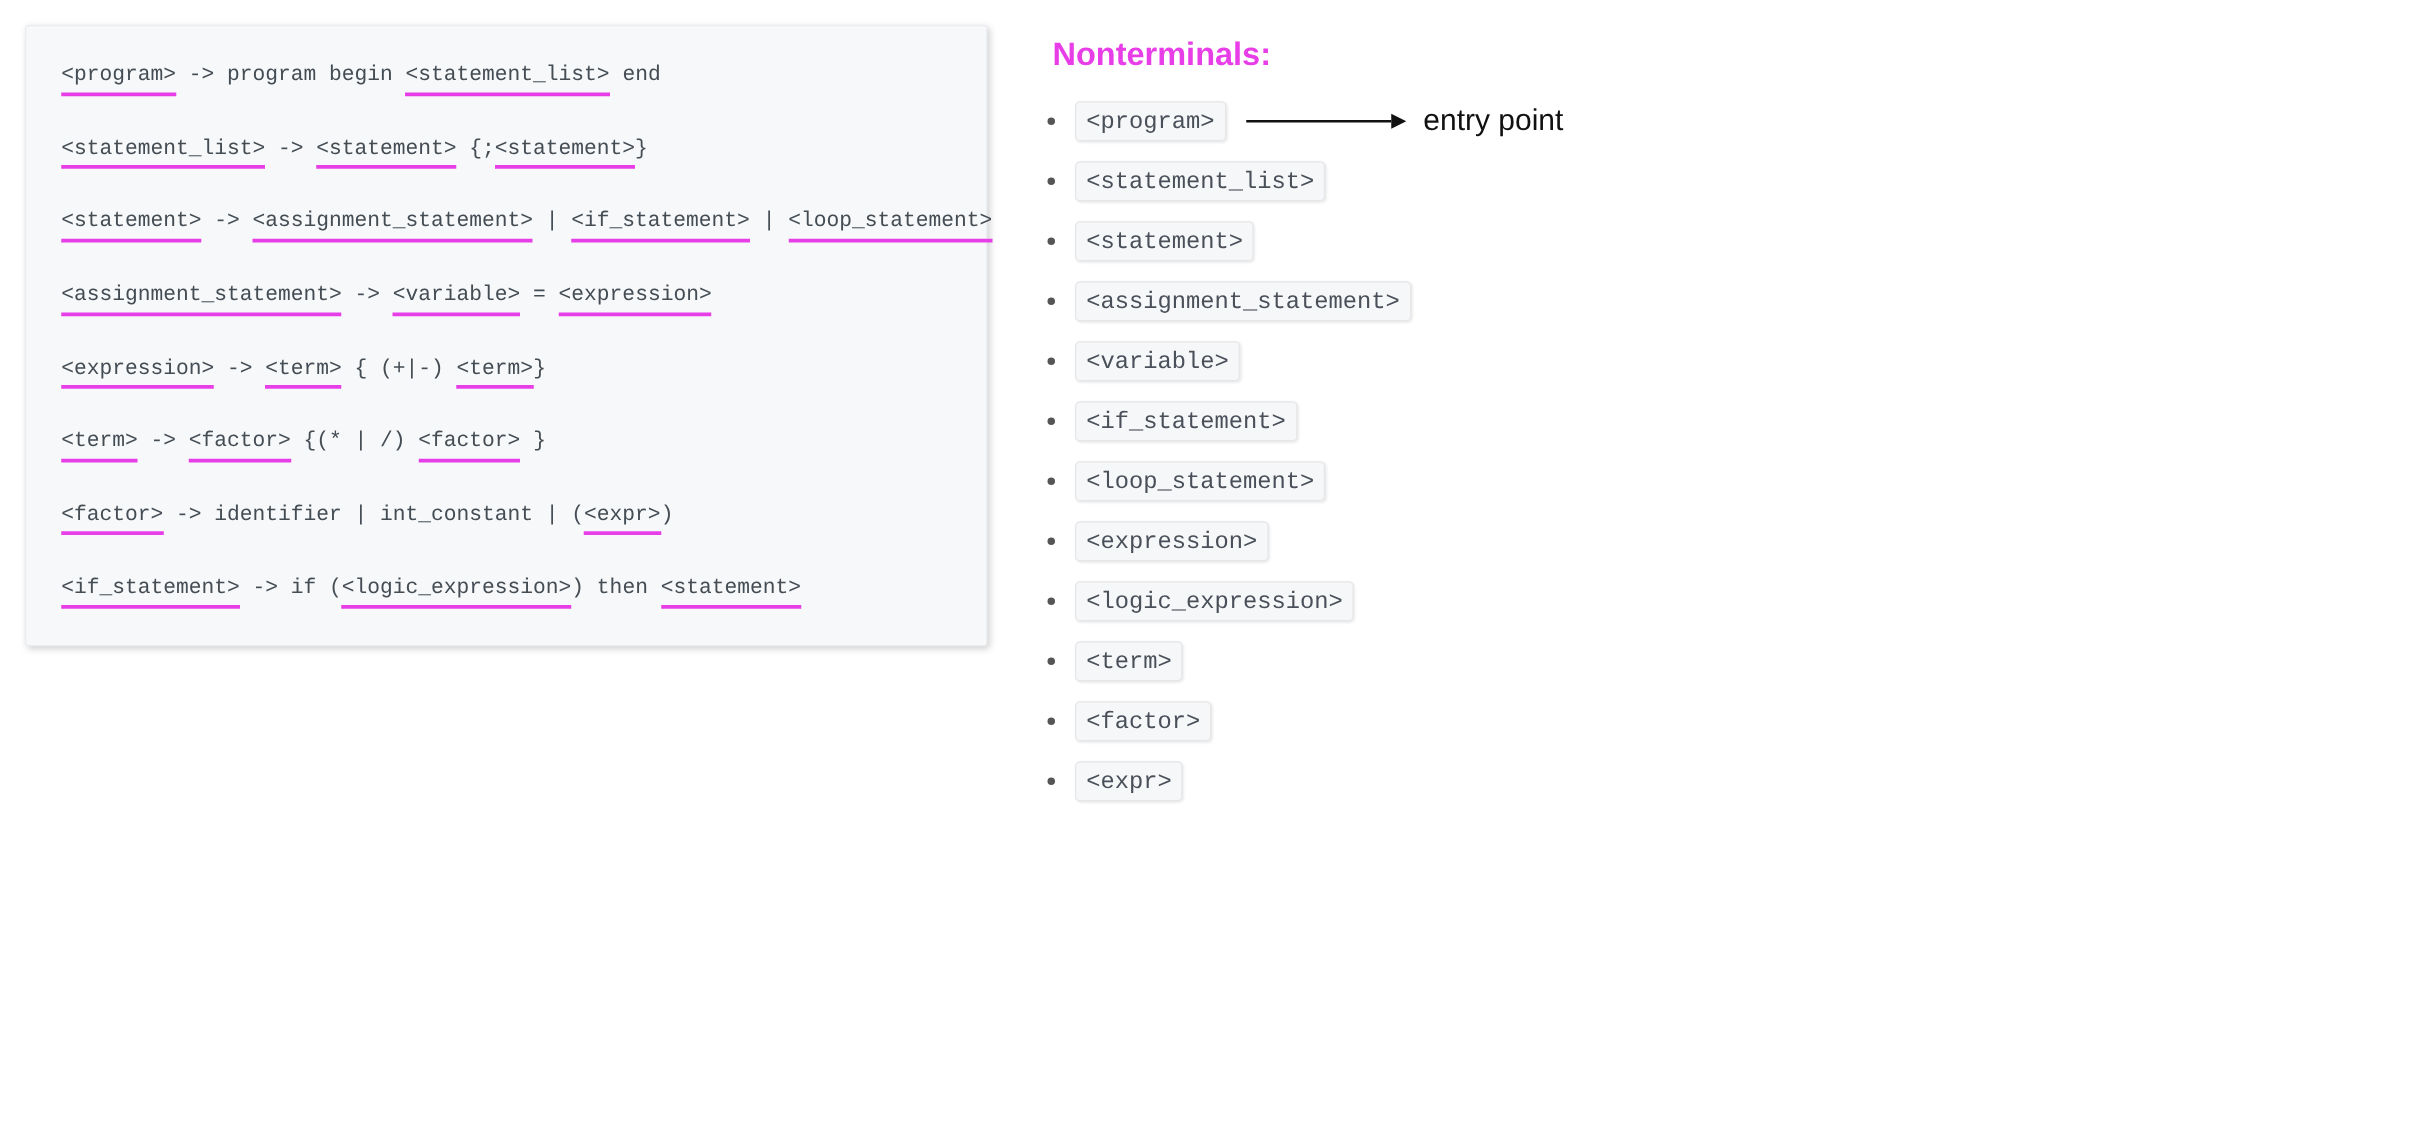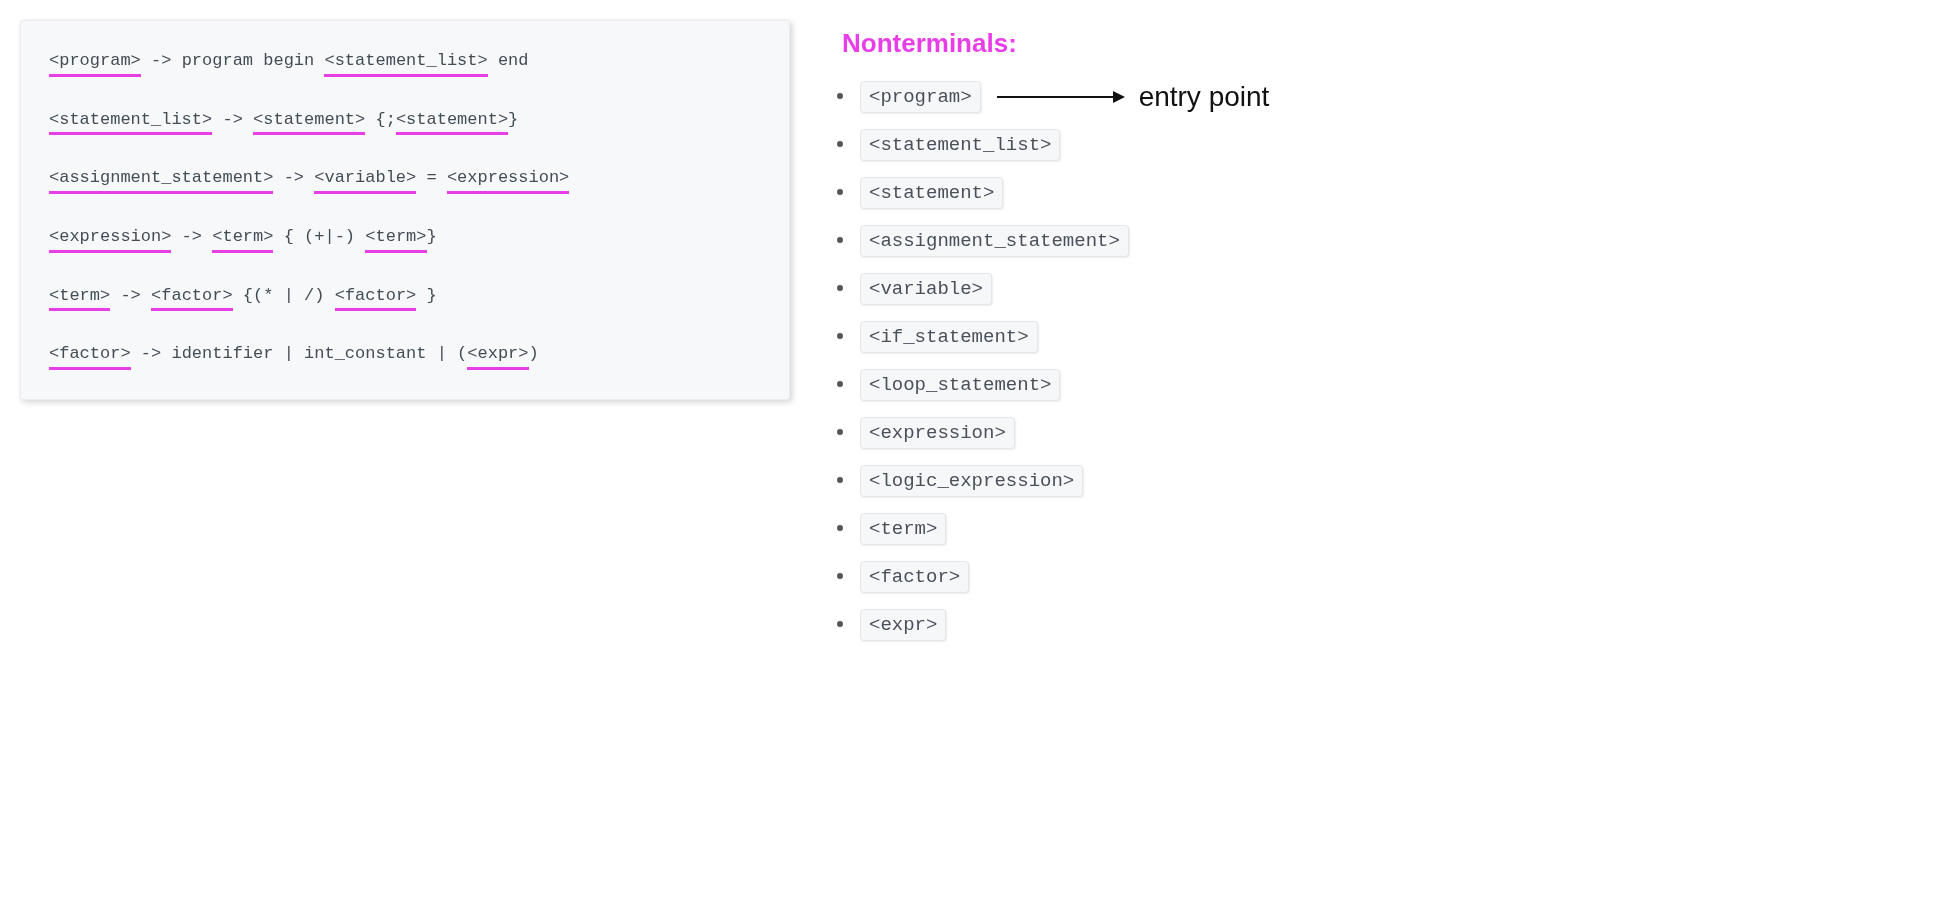--- a/index.html
+++ b/index.html
@@ -78,37 +78,39 @@
     border-radius: 4px;
     padding: 4px 8px;
     color: #4a5059;
     font-size: 19px;
     box-shadow: 1px 1px 2px rgba(0,0,0,0.08);
   }
   .arrow-svg {
     flex-shrink: 0;
   }
   .entry-label {
-    font-size: 28px;
+    font-size: 24px;
     color: #111;
   }
 </style>
 </head>
 <body>
 
 <div class="container">
 
   <div class="grammar-box" id="grammar-box">
 
   <p class="grammar-rule"><span class="nt">&lt;program&gt;</span><span> -&gt; program begin </span><span class="nt">&lt;statement_list&gt;</span><span> end</span></p>
       <p class="grammar-rule"><span class="nt">&lt;statement_list&gt;</span><span> -&gt; </span><span class="nt">&lt;statement&gt;</span><span> {;</span><span class="nt">&lt;statement&gt;</span><span>}</span></p>
+      <p class="grammar-rule"><span class="nt">&lt;statement&gt;</span><span> -&gt; </span><span class="nt">&lt;assignment_statement&gt;</span><span> | </span><span class="nt">&lt;if_statement&gt;</span><span> | </span><span class="nt">&lt;loop_statement&gt;</span></p>
       <p class="grammar-rule"><span class="nt">&lt;assignment_statement&gt;</span><span> -&gt; </span><span class="nt">&lt;variable&gt;</span><span> = </span><span class="nt">&lt;expression&gt;</span></p>
       <p class="grammar-rule"><span class="nt">&lt;expression&gt;</span><span> -&gt; </span><span class="nt">&lt;term&gt;</span><span> { (+|-) </span><span class="nt">&lt;term&gt;</span><span>}</span></p>
       <p class="grammar-rule"><span class="nt">&lt;term&gt;</span><span> -&gt; </span><span class="nt">&lt;factor&gt;</span><span> {(* | /) </span><span class="nt">&lt;factor&gt;</span><span> }</span></p>
       <p class="grammar-rule"><span class="nt">&lt;factor&gt;</span><span> -&gt; identifier | int_constant | (</span><span class="nt">&lt;expr&gt;</span><span>)</span></p>
+      <p class="grammar-rule"><span class="nt">&lt;if_statement&gt;</span><span> -&gt; if (</span><span class="nt">&lt;logic_expression&gt;</span><span>) then </span><span class="nt">&lt;statement&gt;</span></p>
     </div>
 
   <div class="rhs-col">
     <p class="heading">Nonterminals:</p>
     <ul class="nt-list" id="nt-list">
 
     <li>
           <div class="li-row">
             <code class="tag">&lt;program&gt;</code>
             <svg width="130" height="16" viewBox="0 0 130 16" class="arrow-svg">

